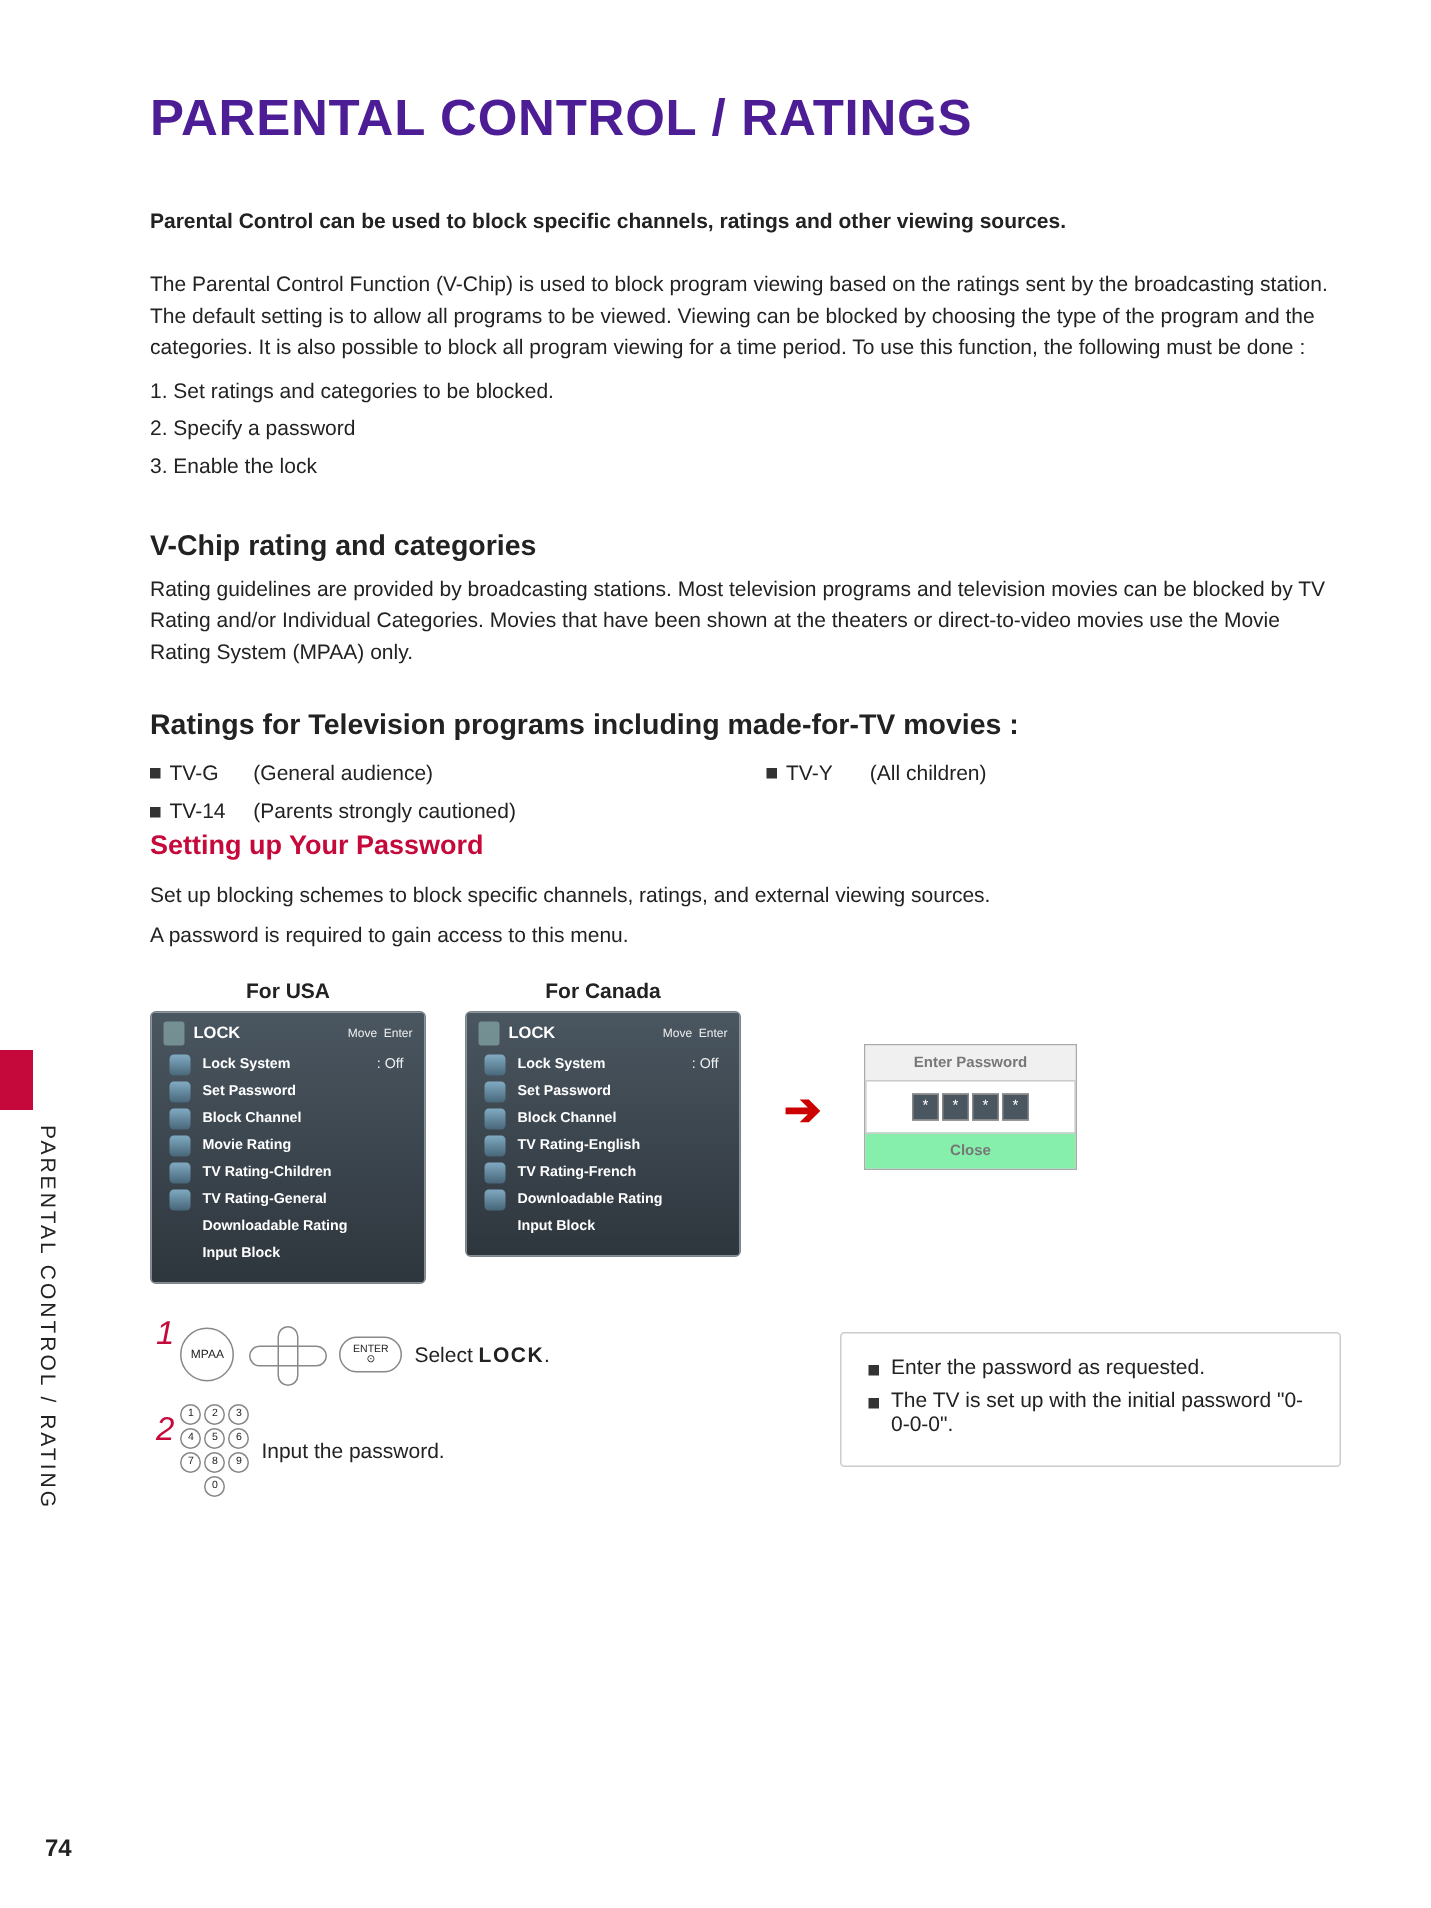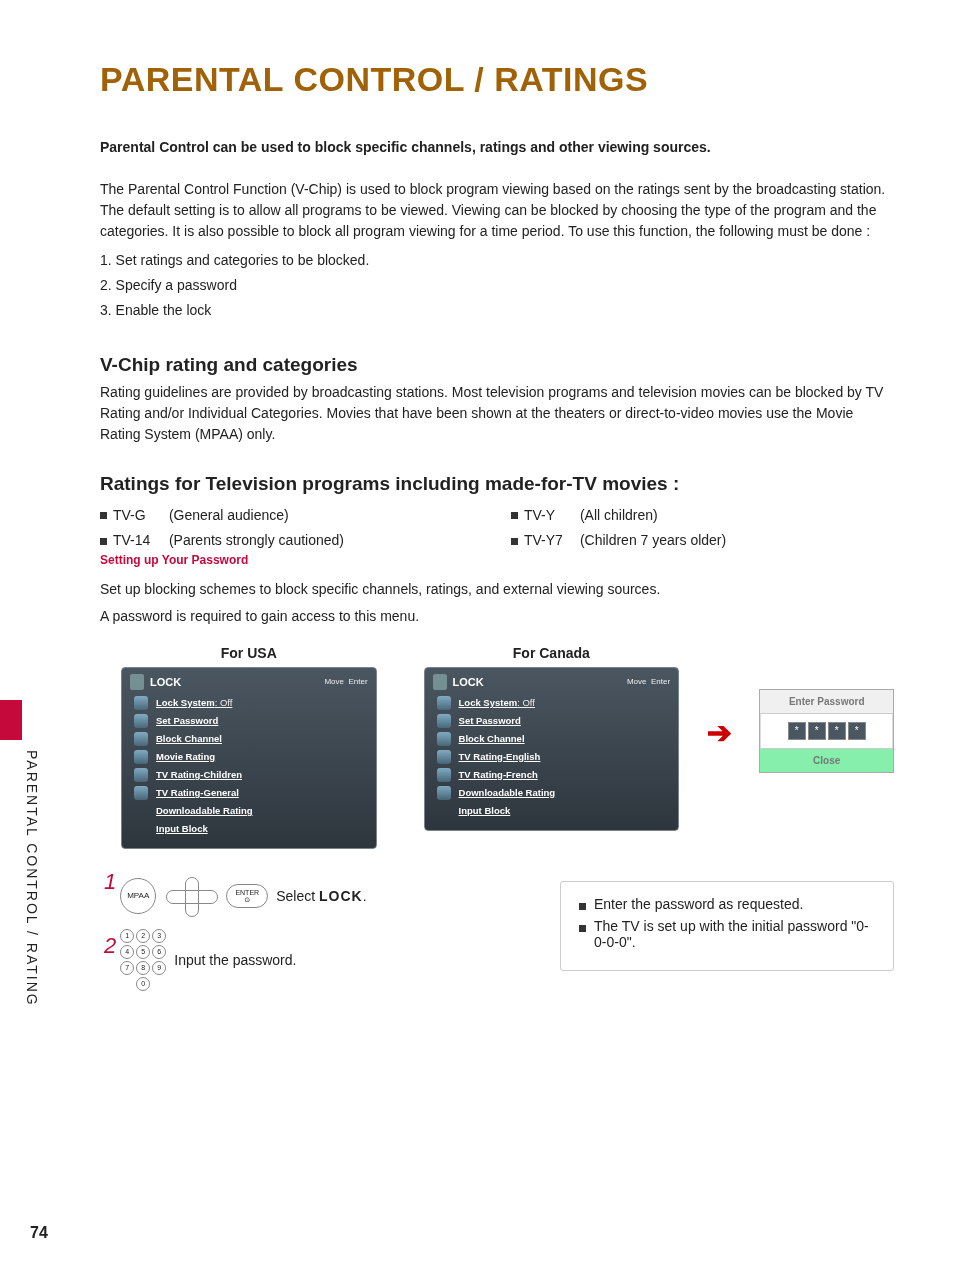--- a/index.html
+++ b/index.html
@@ -11,21 +11,21 @@
     width: 954px;
   }
   .page {
     position: relative;
     width: 954px;
     min-height: 1272px;
     padding: 60px 60px 40px 100px;
     box-sizing: border-box;
   }
   h1.page-title {
-    color: #a16207;
+    color: #4c1d95;
     font-size: 34px;
     font-weight: 700;
     letter-spacing: 0.5px;
     margin: 0 0 40px 0;
   }
   .lead {
     font-weight: 700;
     font-size: 14px;
     margin: 0 0 24px 0;
   }
@@ -70,21 +70,21 @@
 
   h2.section-red {
     color: #c6093b;
     font-size: 24px;
     font-weight: 400;
     letter-spacing: 0.5px;
     margin: 34px 0 14px 0;
   }
   h3.sub-red {
     color: #c6093b;
-    font-size: 12px;
+    font-size: 18px;
     font-weight: 700;
     margin: 0 0 12px 0;
   }
 
   .vertical-tab {
     position: absolute;
     left: 0;
     top: 700px;
     width: 22px;
     height: 40px;
@@ -99,21 +99,21 @@
     letter-spacing: 2px;
     font-weight: 400;
   }
 
   .menus-row {
     display: flex;
     align-items: flex-start;
     gap: 26px;
     margin-top: 8px;
   }
-  .menu-block { width: 270px; margin-left: 21px; }
+  .menu-block { width: 184px; }
   .menu-caption {
     font-size: 14px;
     font-weight: 700;
     text-align: center;
     margin-bottom: 6px;
   }
   .menu-panel {
     background: linear-gradient(#4a5660, #2e363d);
     border: 1px solid #7a828a;
     border-radius: 4px;
@@ -131,21 +131,21 @@
     margin-bottom: 4px;
   }
   .menu-header .title-group { display:flex; align-items:center; gap:6px; }
   .menu-header .hdr-title { font-weight: 700; font-size: 11px; }
   .menu-header .hints { font-size: 8px; opacity: 0.9; }
   .hdr-icon { width:14px; height:16px; background:#8aa; border-radius:2px; opacity:.7; }
   .menu-rows { display:flex; }
   .menu-icons-col { width:22px; display:flex; flex-direction:column; gap:4px; align-items:center; padding-top:2px;}
   .menu-icon { width:14px; height:14px; background: linear-gradient(#8cbcd6,#4a6c80); border-radius:3px; opacity:.85; }
   .menu-items-col { flex:1; padding-left:4px;}
-  .menu-item { font-weight:700; font-size:9.5px; line-height:18px; display:flex; text-decoration:underline;}
+  .menu-item { font-weight:700; font-size:9.5px; line-height:18px; display:flex; justify-content:space-between;}
   .menu-item .state { font-weight:400; opacity:.9; padding-right:6px;}
 
   .arrow-col { display:flex; align-items:center; justify-content:center; width:30px; padding-top:70px;}
   .arrow-right { color:#c00; font-size:30px; font-weight:bold; }
 
   .pw-panel {
     border: 1px solid #aaa;
     width: 140px;
     margin-top: 44px;
     font-size: 10px;
@@ -221,21 +221,20 @@
   <p class="body">Rating guidelines are provided by broadcasting stations. Most television programs and television movies can be blocked by TV Rating and/or Individual Categories. Movies that have been shown at the theaters or direct-to-video movies use the Movie Rating System (MPAA) only.</p>
 
   <h2 class="section">Ratings for Television programs including made-for-TV movies :</h2>
   <div class="ratings-cols">
     <ul>
       <li><span class="sq"></span><span class="code-prefix">TV-G</span> <span>(General audience)</span></li>
       <li><span class="sq"></span><span class="code-prefix">TV-14</span> <span>(Parents strongly cautioned)</span></li>
     </ul>
     <ul>
       <li><span class="sq"></span><span class="code-prefix">TV-Y</span> <span>(All children)</span></li>
-      <li><span class="sq"></span><span class="code-prefix">TV-Y7</span> <span>(Children 7 years older)</span></li>
     </ul>
   </div>
 
   <h3 class="sub-red">Setting up Your Password</h3>
   <p class="body">Set up blocking schemes to block specific channels, ratings, and external viewing sources.</p>
   <p class="body" style="margin-bottom:18px">A password is required to gain access to this menu.</p>
 
   <div class="menus-row">
 
     <div class="menu-block">

